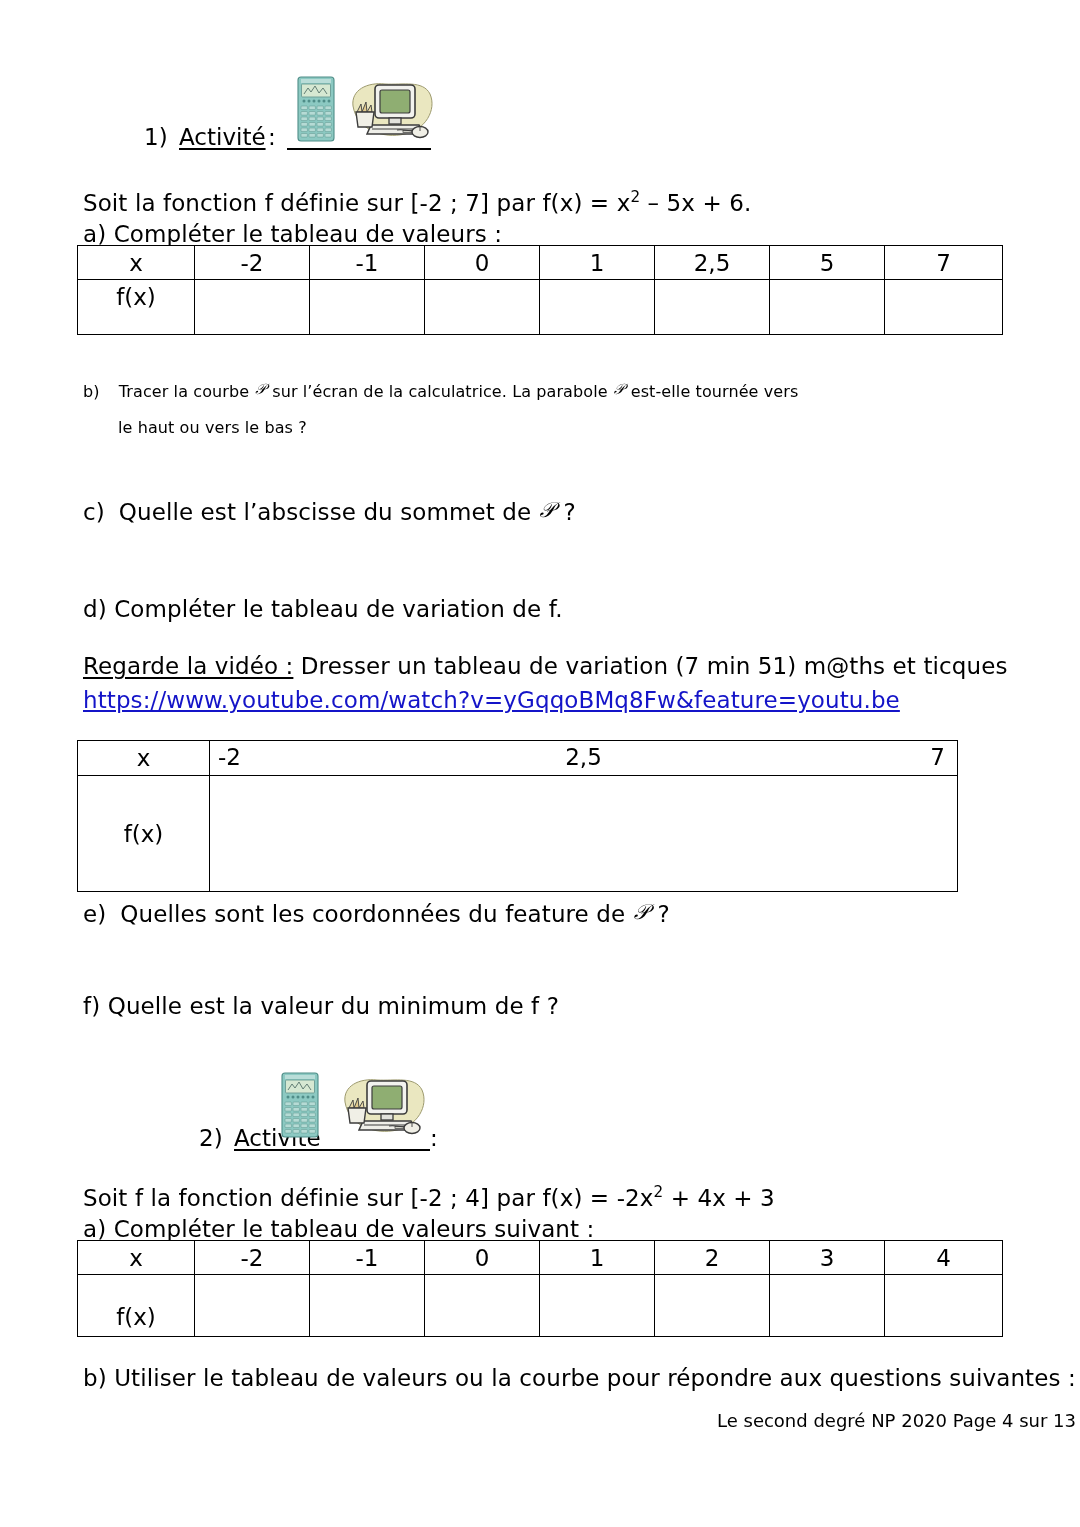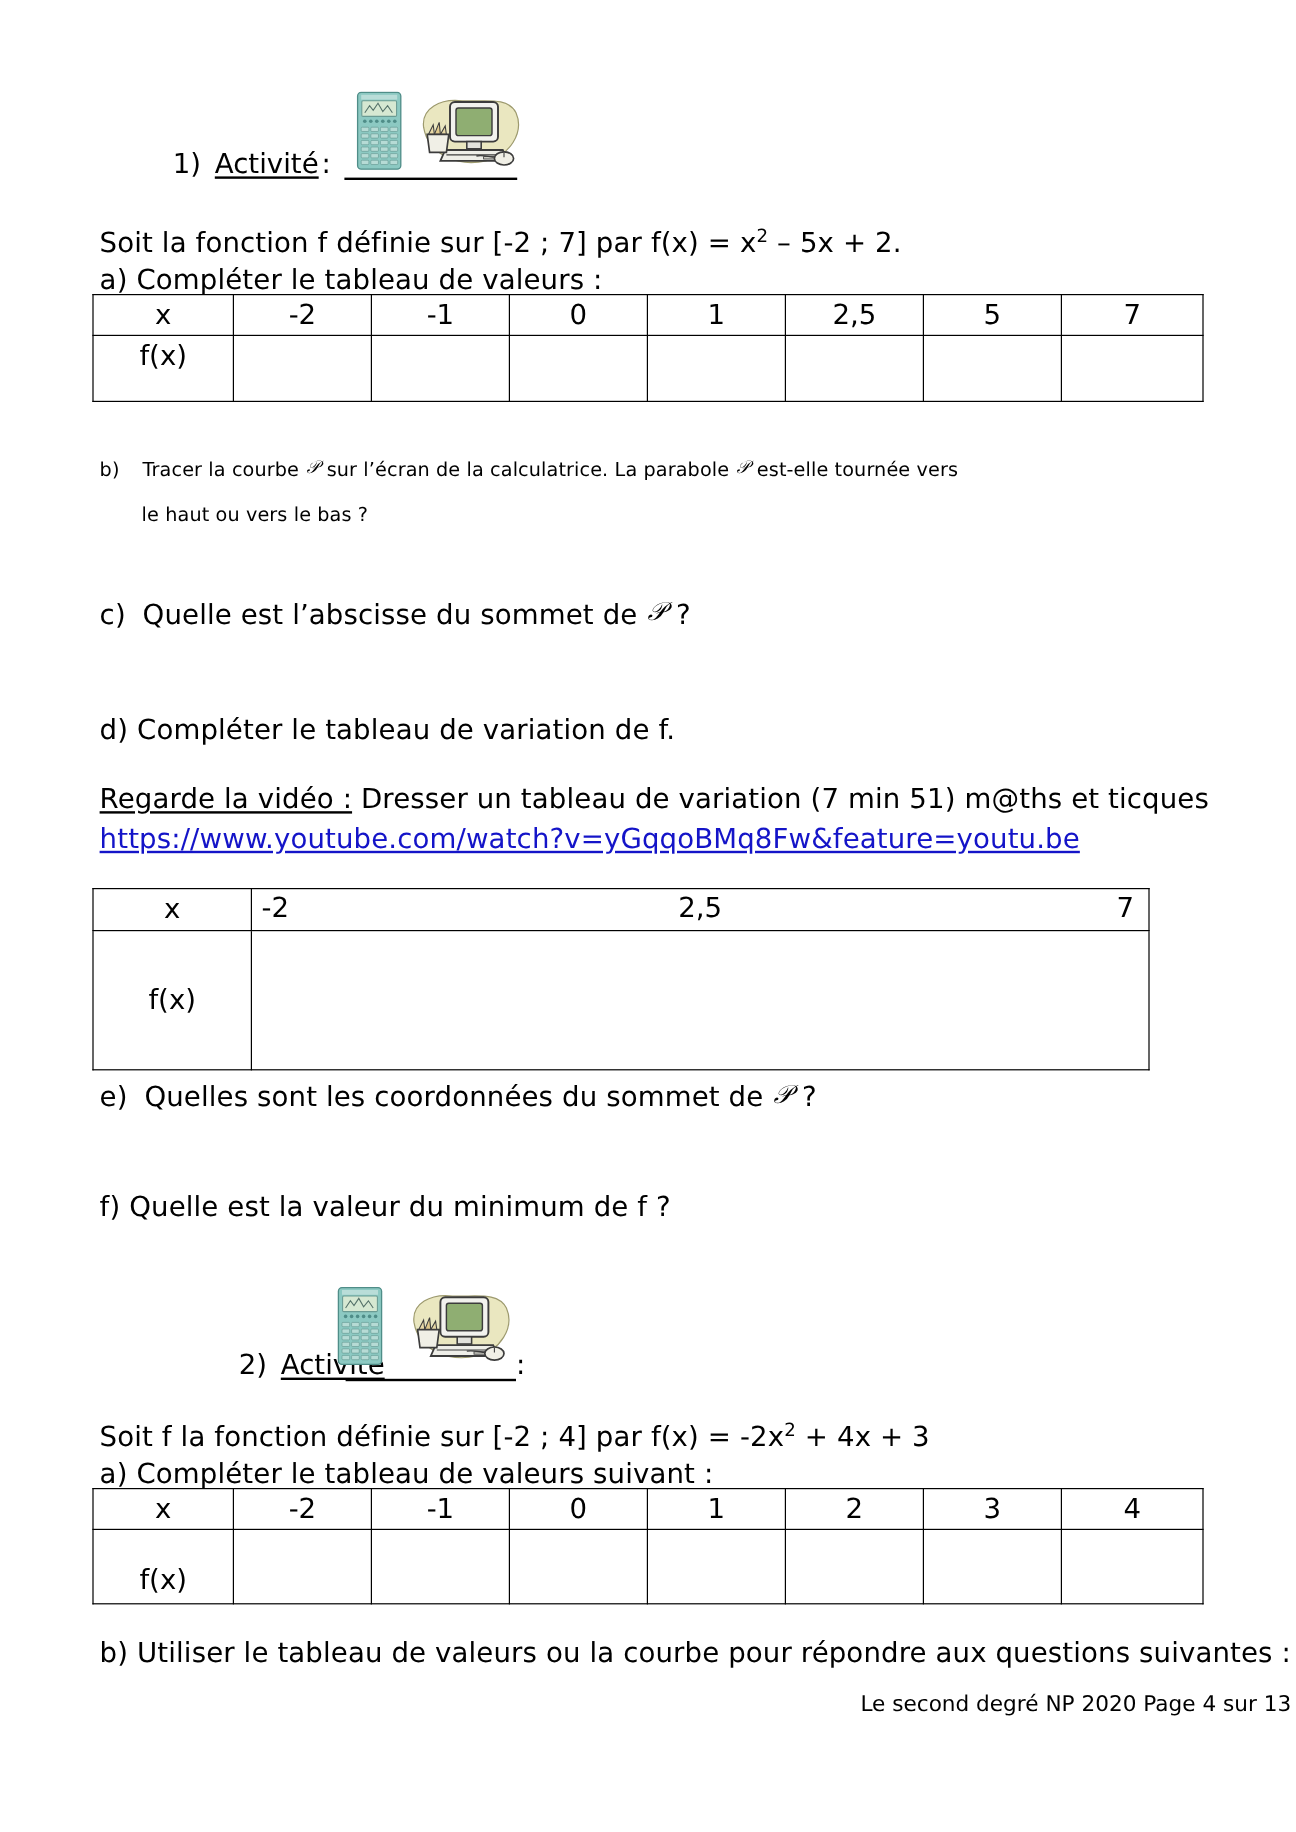--- a/index.html
+++ b/index.html
@@ -193,21 +193,21 @@
         <path d="M11 40 L29 40 L27 55 L13 55 Z" fill="#f0efe6" stroke="#3c3c3c" stroke-width="1.4"></path>
 
         <ellipse cx="75" cy="60" rx="8" ry="5.5" fill="#f0efe6" stroke="#3c3c3c" stroke-width="1.4"></ellipse>
         <line x1="75" y1="55" x2="75" y2="59" stroke="#3c3c3c" stroke-width="0.9"></line>
         <path d="M67 59 C60 58 56 57 52 58" fill="none" stroke="#3c3c3c" stroke-width="1.1"></path>
       </svg>
     </div>
   </div>
 
   <div class="txt" style="left:83px;top:188px;">
-    <span>Soit la fonction f définie sur [-2 ; 7] par f(x) = x</span><sup>2</sup><span> – 5x + 2.</span>
+    <span>Soit la fonction f définie sur [-2 ; 7] par f(x) = x</span><sup>2</sup><span> – 5x + 6.</span>
   </div>
 
   <div class="txt" style="left:83px;top:219px;">a)  Compléter le tableau de valeurs :</div>
 
   <table class="grid" style="left:77px;top:245px;width:925px;">
     <colgroup>
       <col style="width:117px">
         <col style="width:115px">
         <col style="width:115px">
       <col style="width:115px">
@@ -274,21 +274,21 @@
         </td>
       </tr>
       <tr>
         <td class="v-mid" style="height:115px;">f(x)</td>
         <td class="v-mid"></td>
       </tr>
     </tbody>
   </table>
 
   <div class="txt" style="left:83px;top:899px;">
-    <span>e)</span><span style="display:inline-block;width:14px;"></span><span>Quelles sont les coordonnées du sommet de </span><span class="scriptP">𝒫</span><span> ?</span>
+    <span>e)</span><span style="display:inline-block;width:14px;"></span><span>Quelles sont les coordonnées du feature de </span><span class="scriptP">𝒫</span><span> ?</span>
   </div>
 
   <div class="txt" style="left:83px;top:991px;">f)  Quelle est la valeur du minimum de f ?</div>
 
   <div class="act-wrap" style="left:0;top:1060px;width:1080px;height:120px;">
     <span class="act-num" style="left:199px;top:63px;">2)</span>
     <span class="act-label u" style="left:234px;top:63px;">Activité</span>
     <span class="act-colon" style="left:430px;top:63px;">:</span>
     <div class="act-rule" style="left:288px;top:89px;width:142px;"></div>
 

